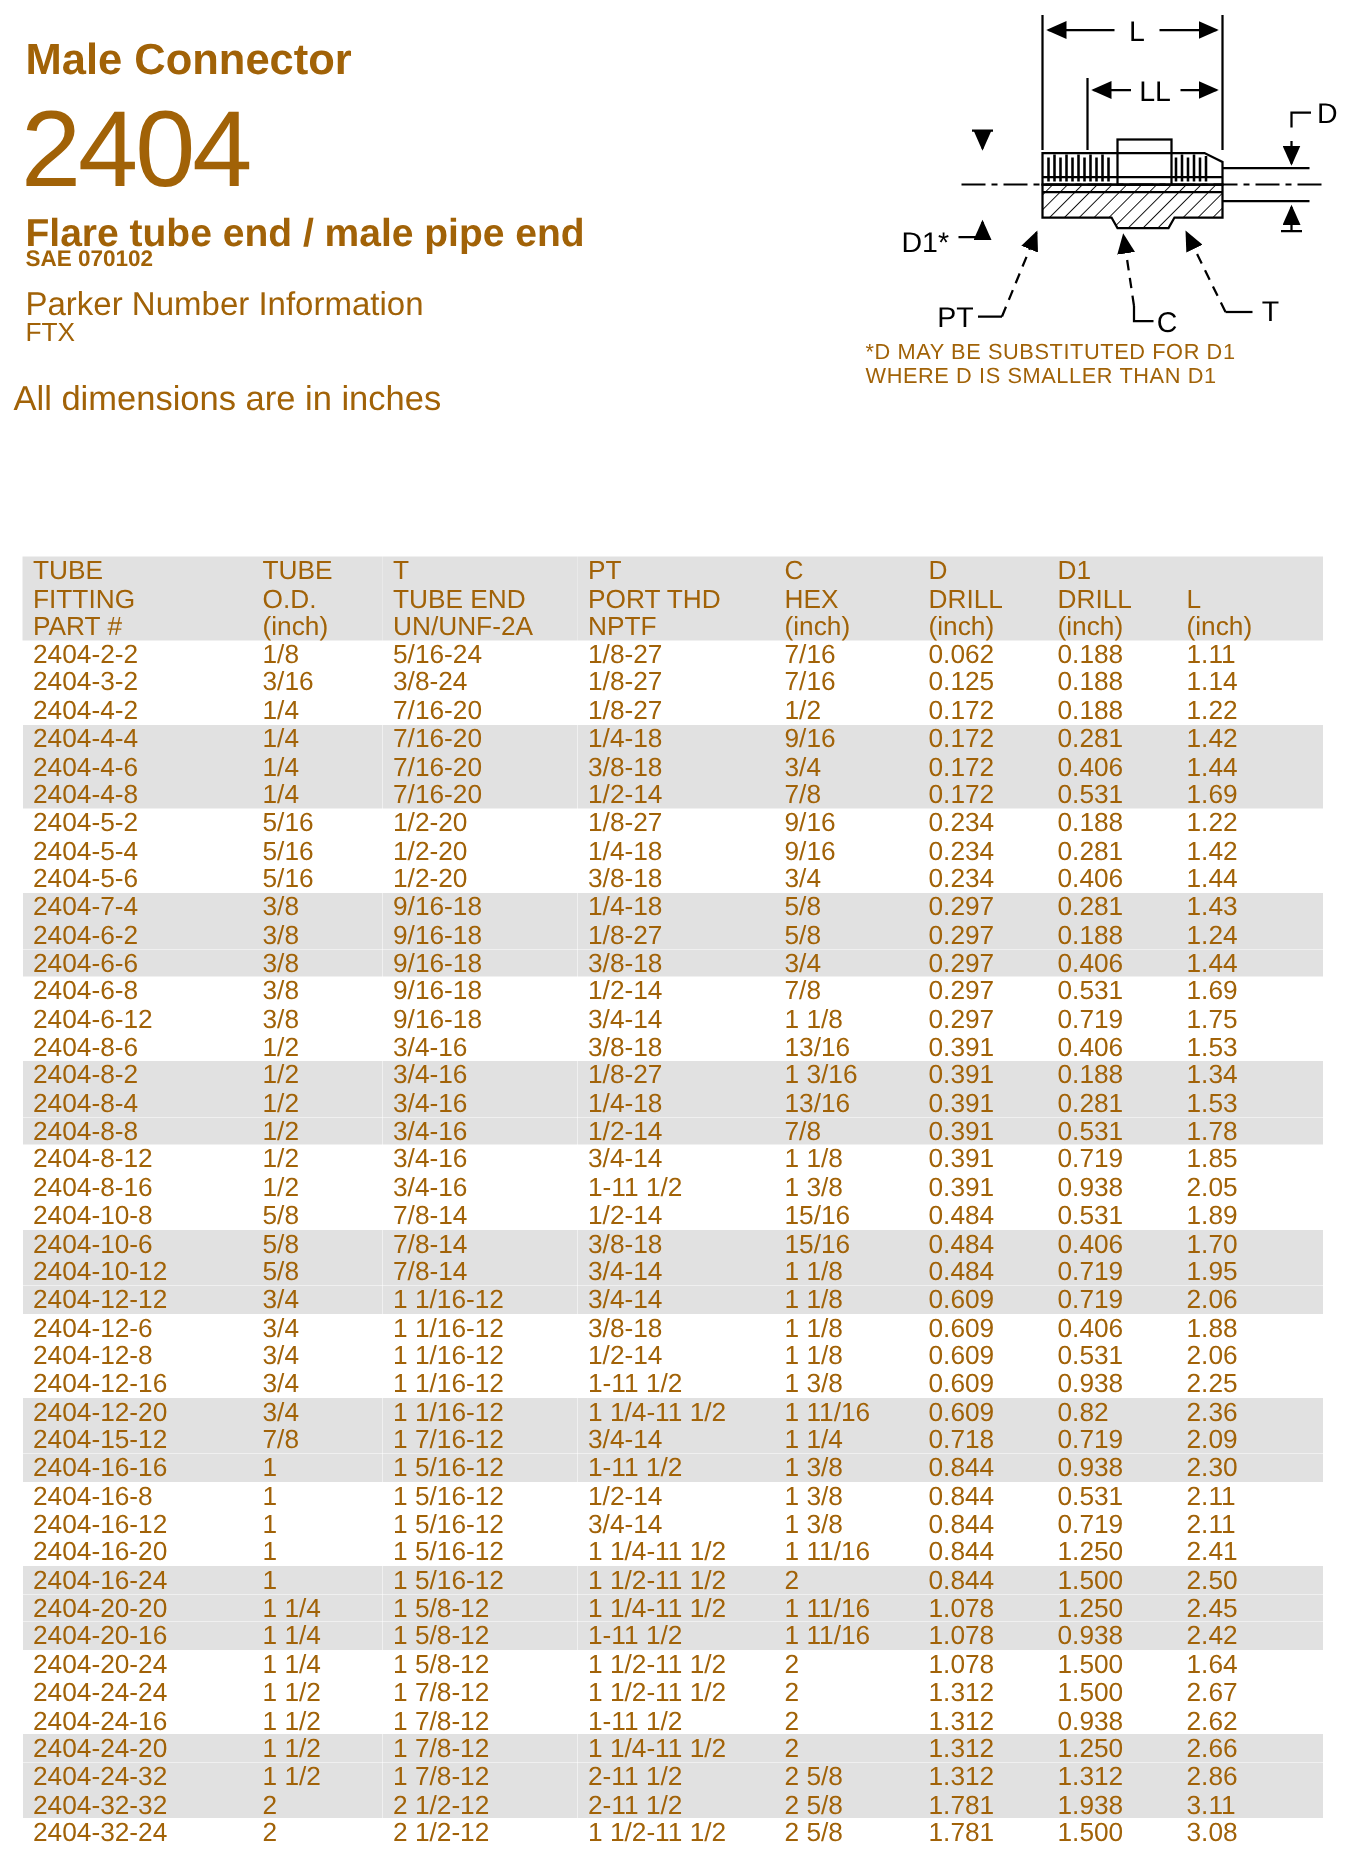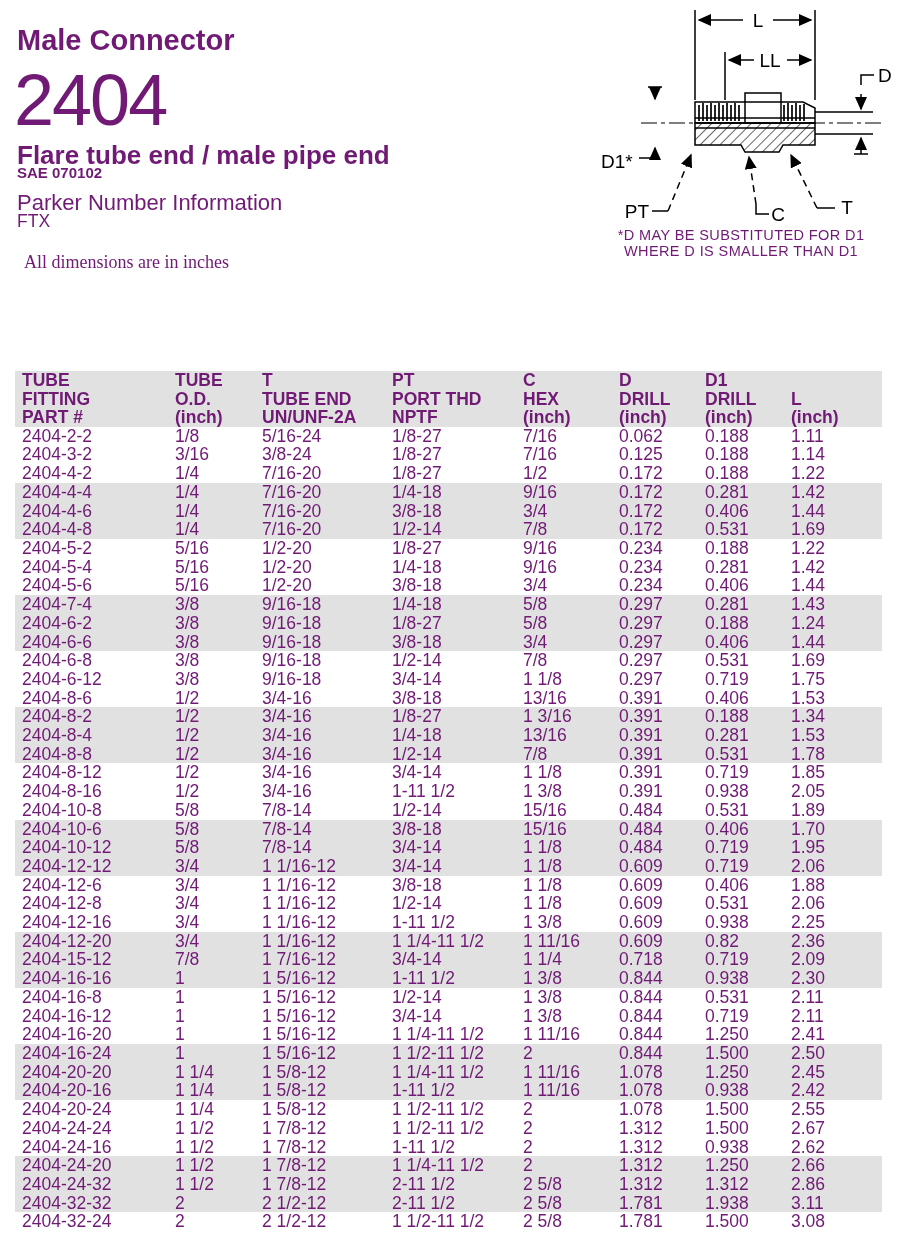--- a/index.html
+++ b/index.html
@@ -1,45 +1,45 @@
 <!DOCTYPE html>
 <html style="--stripe: #e1e1e1;"><head>
 <meta charset="utf-8">
 <style>
   html,body { margin:0; padding:0; background:#fff; }
   .page {
     position:relative; width:907px; height:1245px; background:#fff;
-    font-family:"Liberation Sans", sans-serif; color:#701a75; overflow:hidden;
+    font-family:"Liberation Sans", sans-serif; color:#a16207; overflow:hidden;
   }
   
   .t-title   { position:absolute; left:17px; top:26px;  font-size:29px; font-weight:bold; line-height:1; }
   .t-model   { position:absolute; left:14px; top:64px;  font-size:72px; font-weight:normal; line-height:1; letter-spacing:-2px; }
   .t-sub     { position:absolute; left:17px; top:141px; font-size:26px; font-weight:bold; line-height:1.15; }
   .t-sae     { position:absolute; left:17px; top:164px; font-size:15px; font-weight:bold; line-height:1.15; }
   .t-info1   { position:absolute; left:17px; top:190px; font-size:22px; line-height:1.15; }
   .t-info2   { position:absolute; left:17px; top:211px; font-size:17.5px; line-height:1.15; }
-  .t-dims    { position:absolute; left:24px; top:252px; font-size:18px; line-height:1.15;font-family:Liberation Serif, serif; }
+  .t-dims    { position:absolute; left:9px; top:252px; font-size:23px; line-height:1.15; }
 
   
   .diagram   { position:absolute; left:575px; top:2px; width:332px; height:222px; }
   .diagram text { font-family:"Liberation Sans", sans-serif; font-size:19px; fill:#000; }
-  .dnote { position:absolute; left:577px; width:328px; text-align:center;
+  .dnote { position:absolute; left:577px; width:328px; 
            font-size:14.5px; letter-spacing:0.4px; white-space:nowrap; }
   .dnote1 { top:227px; }
   .dnote2 { top:243px; }
 
   
   :root { --stripe:#e1e1e1; }
   table.dim {
     position:absolute; left:15px; top:371px; width:867px;
     border-collapse:collapse; table-layout:fixed;
     font-size:17.5px;
   }
   table.dim th {
-    text-align:left; vertical-align:top; font-weight:bold;
+    text-align:left; vertical-align:top; font-weight:normal;
     white-space:pre-line; line-height:18.6px; padding:0 0 0 7px;
   }
   table.dim thead tr { background:var(--stripe); }
   table.dim td {
     height:18.7px; line-height:18.7px; padding:0 0 0 7px;
     white-space:nowrap; overflow:hidden;
   }
   table.dim tr.stripe { background:var(--stripe); }
 </style>
 </head>
@@ -541,21 +541,21 @@
           <td>2.42</td>
         </tr>
         <tr>
           <td>2404-20-24</td>
           <td>1 1/4</td>
           <td>1 5/8-12</td>
           <td>1 1/2-11 1/2</td>
           <td>2</td>
           <td>1.078</td>
           <td>1.500</td>
-          <td>2.55</td>
+          <td>1.64</td>
         </tr>
         <tr>
           <td>2404-24-24</td>
           <td>1 1/2</td>
           <td>1 7/8-12</td>
           <td>1 1/2-11 1/2</td>
           <td>2</td>
           <td>1.312</td>
           <td>1.500</td>
           <td>2.67</td>

